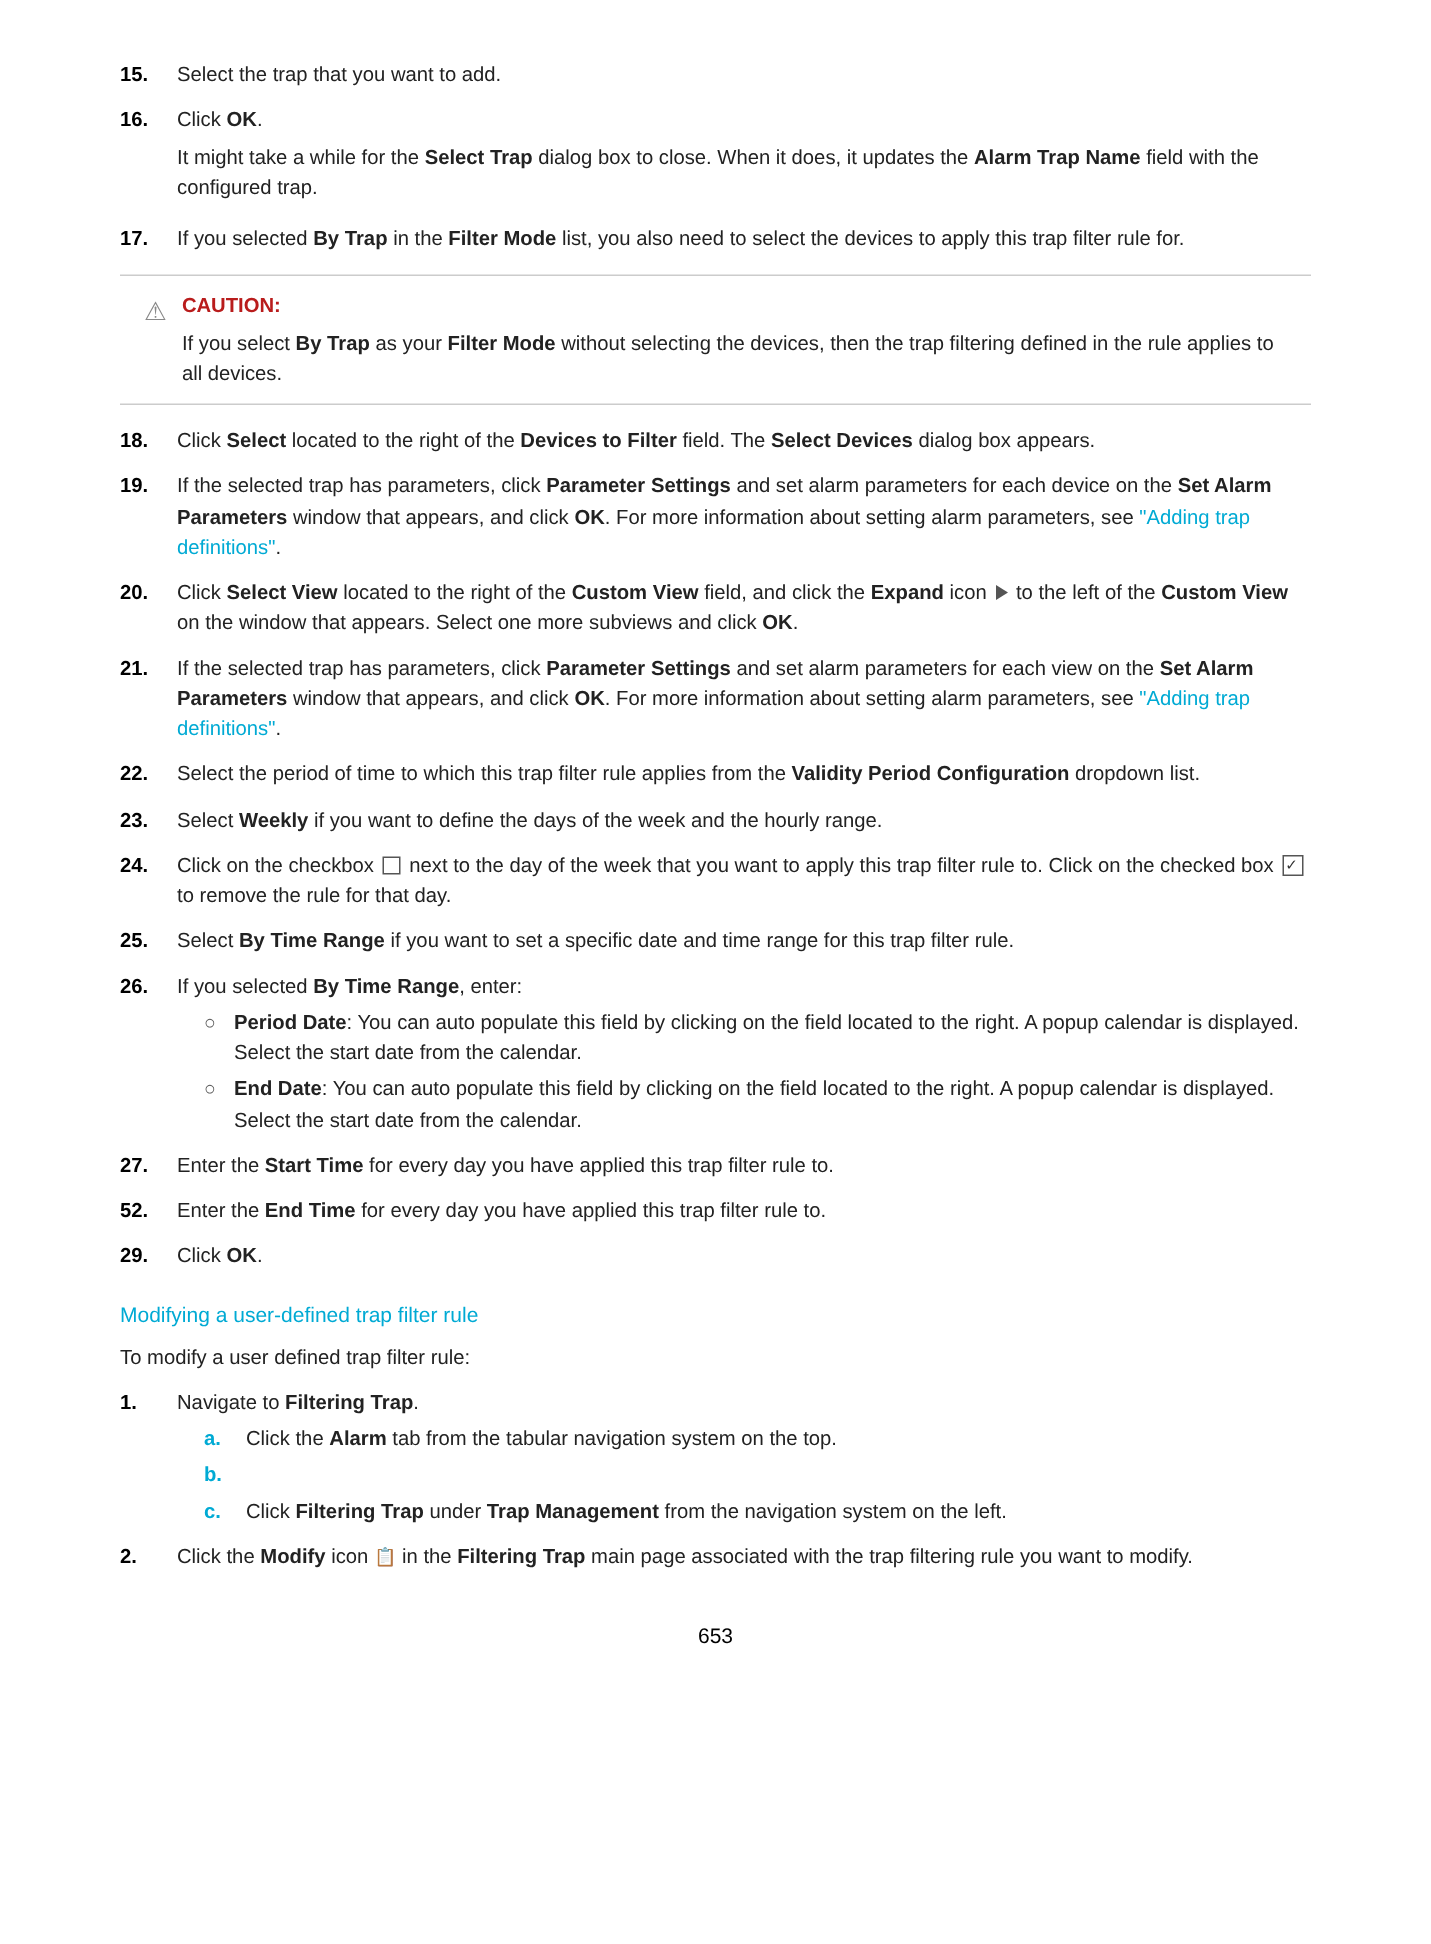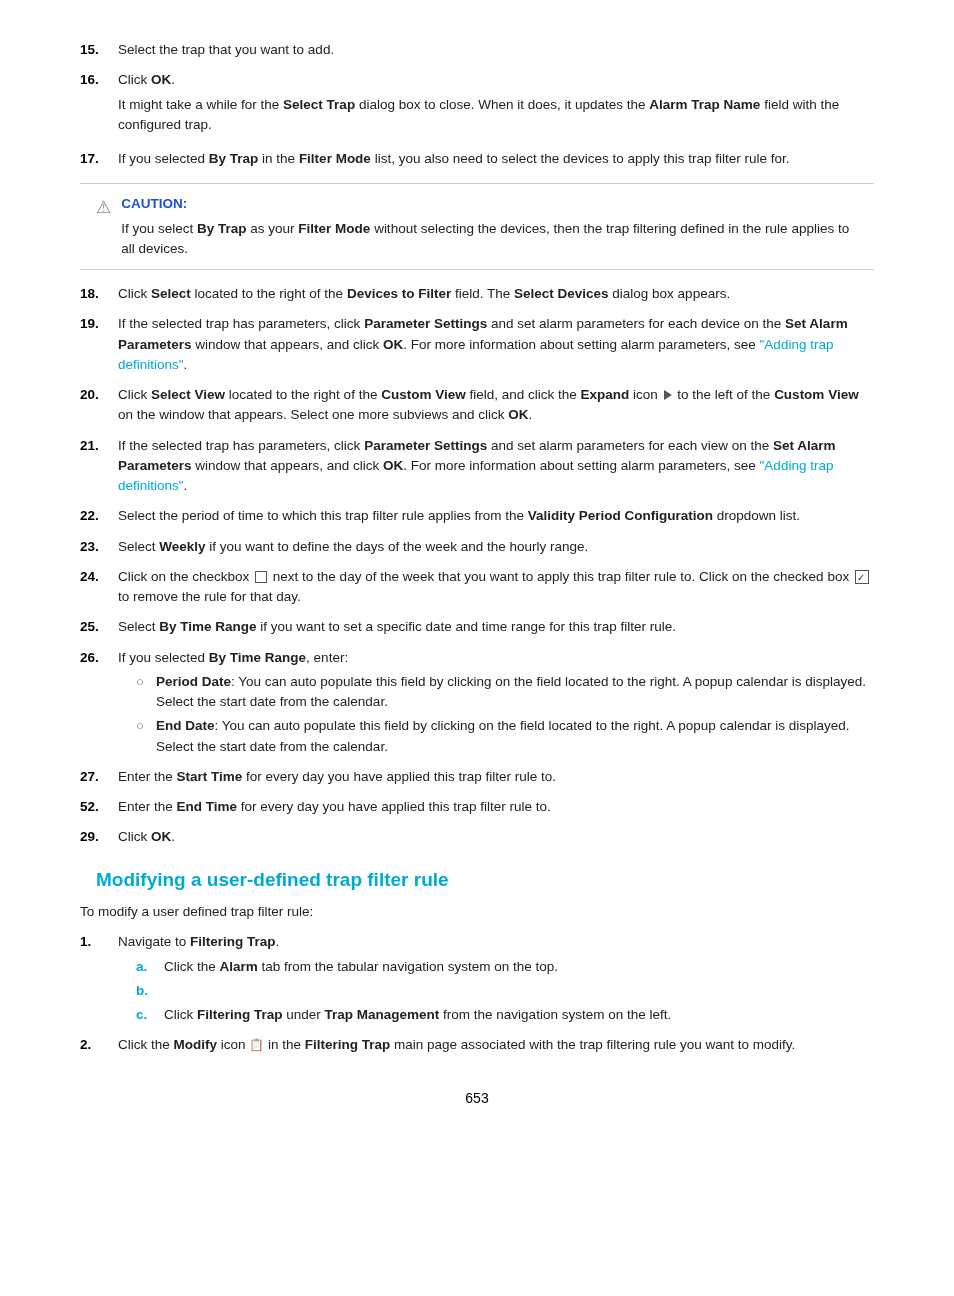--- a/index.html
+++ b/index.html
@@ -54,21 +54,21 @@
     }
     .caution-icon {
       font-size: 17px;
       color: #888;
       margin-top: 1px;
       flex-shrink: 0;
     }
     .caution-title {
       font-weight: bold;
       font-size: 13.5px;
-      color: #1d4ed8;
+      color: #b91c1c;
       margin-bottom: 4px;
     }
     .caution-text {
       font-size: 13.5px;
       color: #222;
     }
 
     .checkbox-inline {
       display: inline-block;
       width: 12px;
@@ -102,23 +102,23 @@
       height: 0;
       border-top: 5px solid transparent;
       border-bottom: 5px solid transparent;
       border-left: 8px solid #555;
       vertical-align: middle;
       margin: 0 2px;
     }
 
     .section-heading {
       color: #00aad4;
-      font-size: 19px;
-      font-weight: bold;
-      margin: 18px 0 8px 16px;
+      font-size: 14px;
+      font-weight: normal;
+      margin: 18px 0 8px 0;
     }
 
     .page-number {
       text-align: center;
       margin-top: 32px;
       color: #000000;
       font-size: 14px;
     }
 
     .indent-block {

